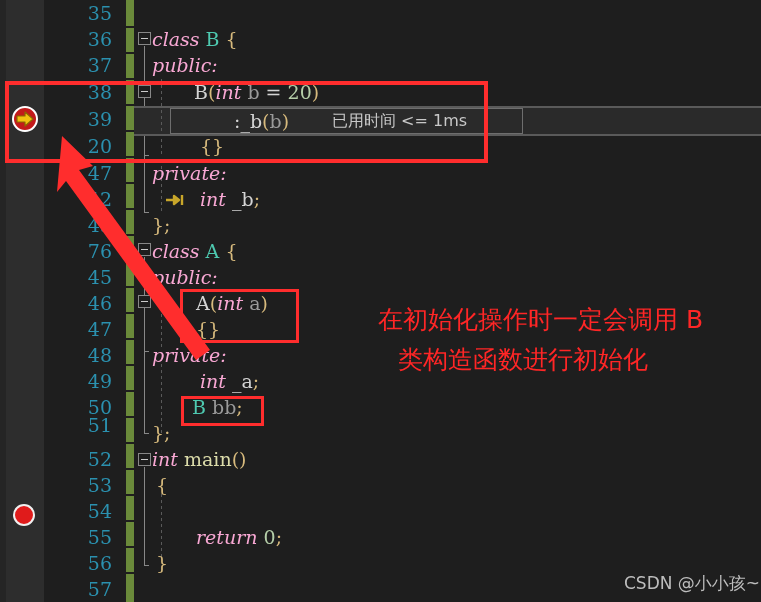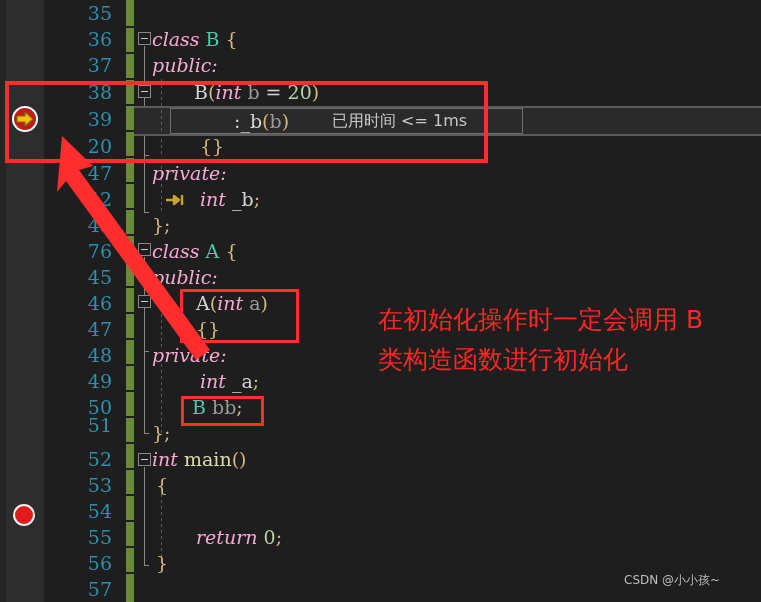--- a/index.html
+++ b/index.html
@@ -98,21 +98,21 @@
   .redarrow{position:absolute;left:0;top:0;width:761px;height:602px;pointer-events:none;}
 
   
   .annot{
     position:absolute;color:#ff2626;font-size:25px;line-height:34px;
     font-family:"DejaVu Sans","Liberation Sans",sans-serif;white-space:pre;text-align:right;
   }
 
   
   .watermark{
-    position:absolute;color:#bdbdbd;font-size:12px;
+    position:absolute;color:#bdbdbd;font-size:17px;
     font-family:"DejaVu Sans","Liberation Sans",sans-serif;white-space:pre;
   }
 
   
   .edge-strip{position:absolute;left:0;top:0;width:6px;height:602px;background:#252525;}
 </style>
 </head>
 <body>
 
 <div id="root">
@@ -258,17 +258,17 @@
 
   <div class="redbox" style="left:5px;top:81px;width:483px;height:82px;"></div>
   <div class="redbox thin" style="left:180px;top:289px;width:119px;height:54px;"></div>
   <div class="redbox thin" style="left:181px;top:396px;width:83px;height:30px;"></div>
 
   <svg class="redarrow" viewBox="0 0 761 602">
     <path d="M62,136 L93,166 L79,170 L210,350 L196,360 L66,181 L57,192 Z" fill="#ff2d2d"></path>
   </svg>
 
   <div class="annot" style="left:378px;top:303px;">在初始化操作时一定会调用 B</div>
-  <div class="annot" style="left:378px;top:343px;">类构造函数进行初始化</div>
+  <div class="annot" style="left:398px;top:343px;">类构造函数进行初始化</div>
 
   <div class="watermark" style="left:624px;top:572px;">CSDN @小小孩~</div>
 
 </div>
 
 </body></html>

